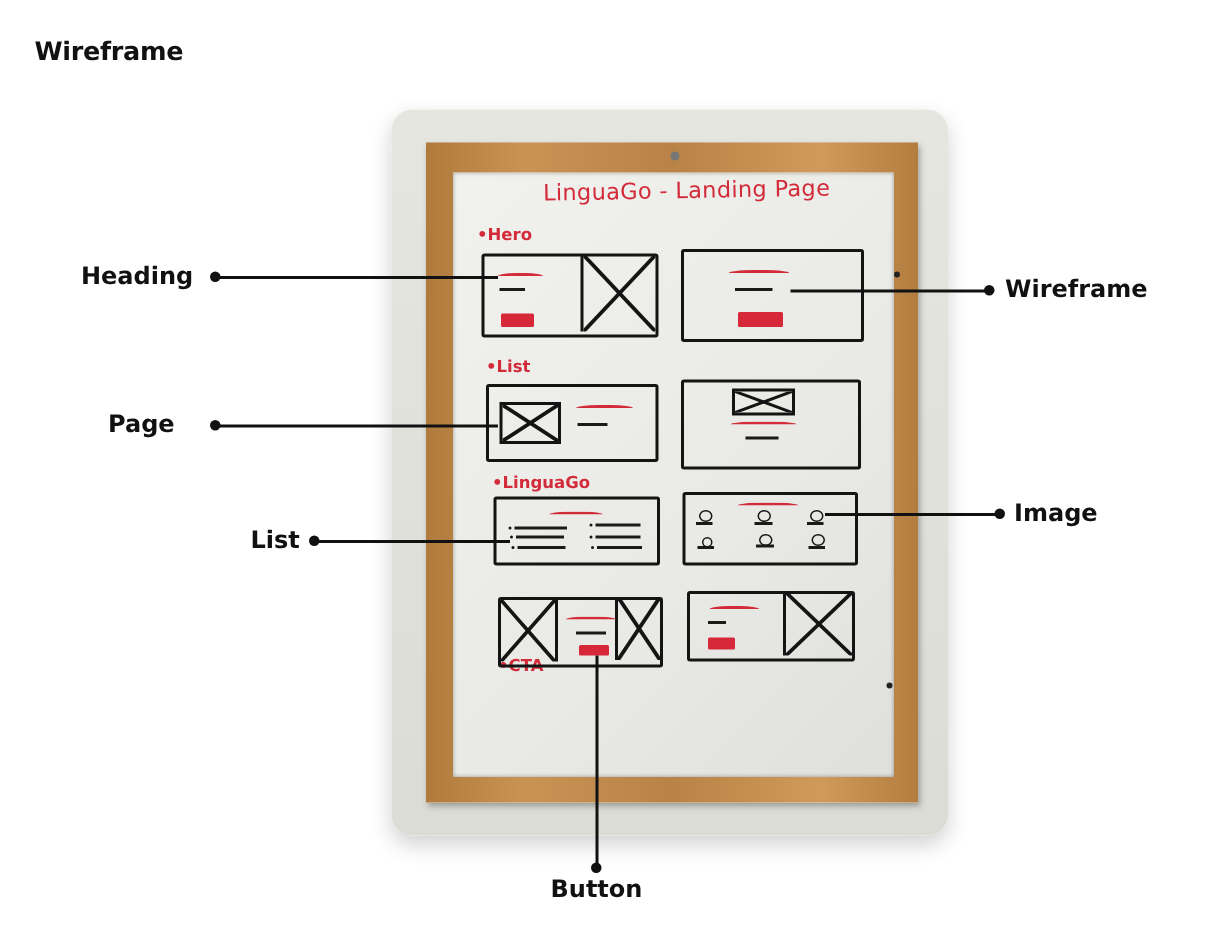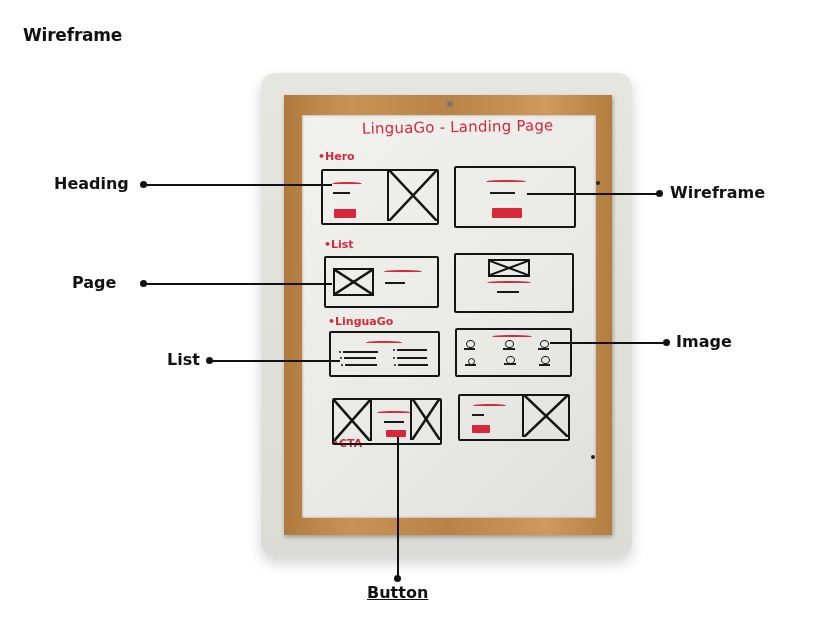--- a/index.html
+++ b/index.html
@@ -184,13 +184,13 @@
 <div class="callout-label" style="left:670px;top:183px;">Wireframe</div>
 <div class="dot" style="left:656px;top:190px;"></div>
 <div class="callout-line" style="left:527px;top:193px;width:132px;height:1.5px;"></div>
 
 <div class="callout-label" style="left:676px;top:332px;">Image</div>
 <div class="dot" style="left:663px;top:339px;"></div>
 <div class="callout-line" style="left:550px;top:342px;width:116px;height:1.5px;"></div>
 
 <div class="callout-line" style="left:397px;top:437px;width:1.5px;height:139px;"></div>
 <div class="dot" style="left:394px;top:575px;"></div>
-<div class="callout-label" style="left:367px;top:583px;text-decoration:underline;">Button</div>
+<div class="callout-label" style="left:367px;top:583px;">Button</div>
 
 </body></html>

